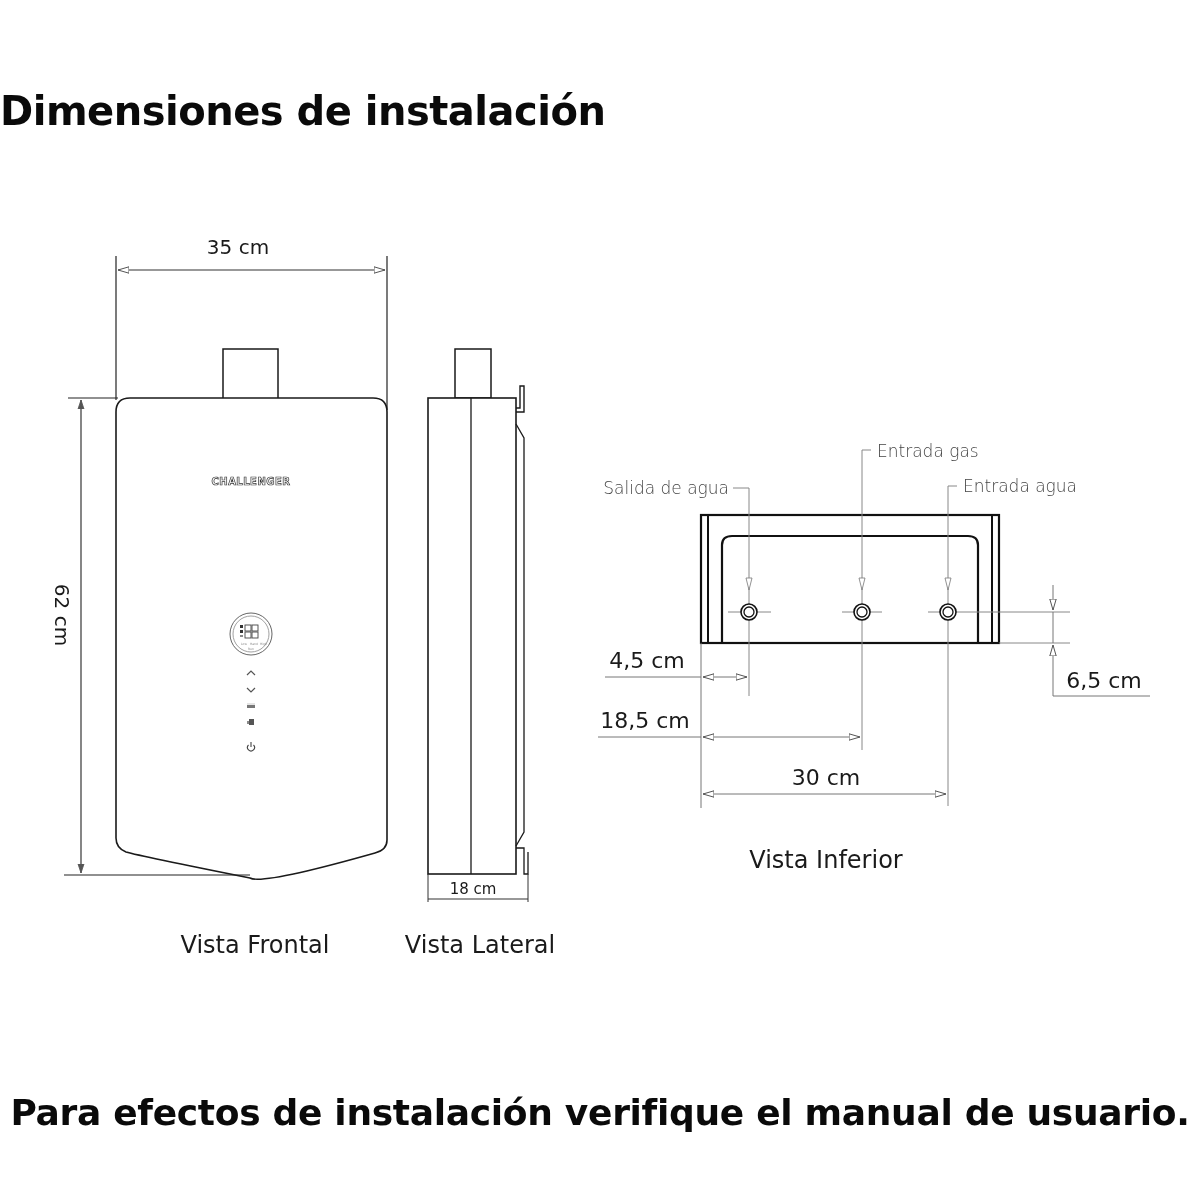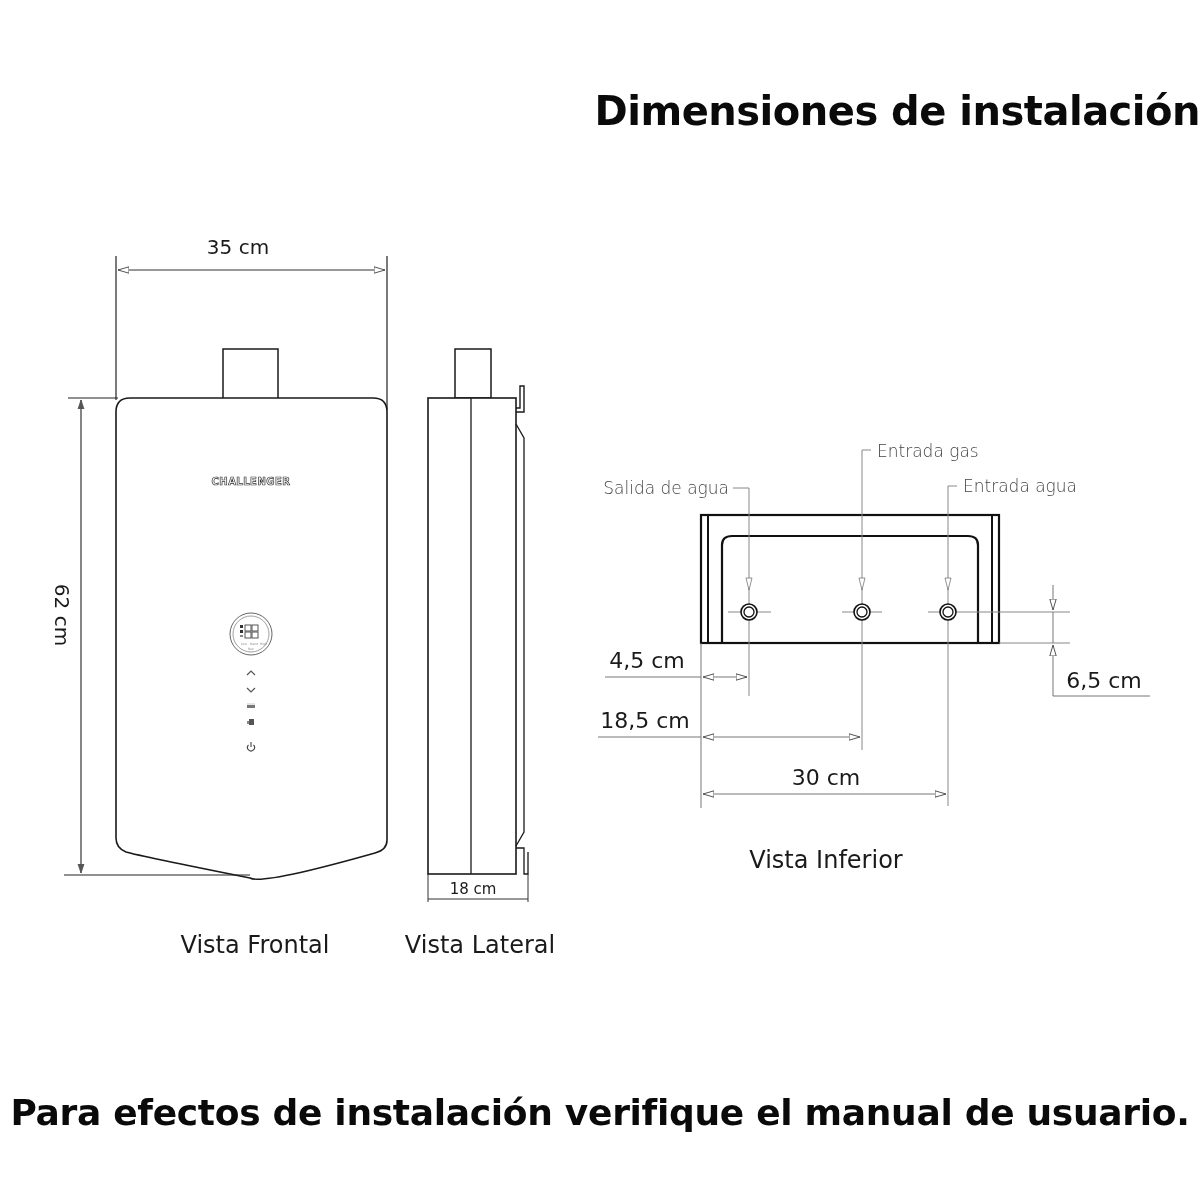--- a/index.html
+++ b/index.html
@@ -1,17 +1,17 @@
 <!DOCTYPE html>
 <html><head>
 <meta charset="utf-8">
 <style>
   html, body { margin: 0; padding: 0; background: #ffffff; }
   body { width: 1200px; height: 1200px; position: relative; overflow: hidden; font-family: "DejaVu Sans", sans-serif; color: #111; }
-  .title { position: absolute; left: 0; top: 88px; width: 1200px; text-align: right; font-size: 40px; font-weight: bold; letter-spacing: -0.5px; color: #0a0a0a; }
+  .title { position: absolute; left: 0; top: 88px; width: 1200px; text-align: left; font-size: 40px; font-weight: bold; letter-spacing: -0.5px; color: #0a0a0a; }
   .footer { position: absolute; left: 0; top: 1092px; width: 1200px; text-align: center; font-size: 36px; font-weight: bold; letter-spacing: -0.3px; color: #0a0a0a; }
   svg.drawing { position: absolute; left: 0; top: 0; }
   .dim-text { font-family: "DejaVu Sans", sans-serif; fill: #1a1a1a; }
   .callout-text { font-family: "DejaVu Sans", sans-serif; fill: #444; font-weight: 300; }
   .view-label { font-family: "DejaVu Sans", sans-serif; fill: #1a1a1a; }
 </style>
 </head>
 <body>
 
 <div class="title">Dimensiones de instalación</div>

